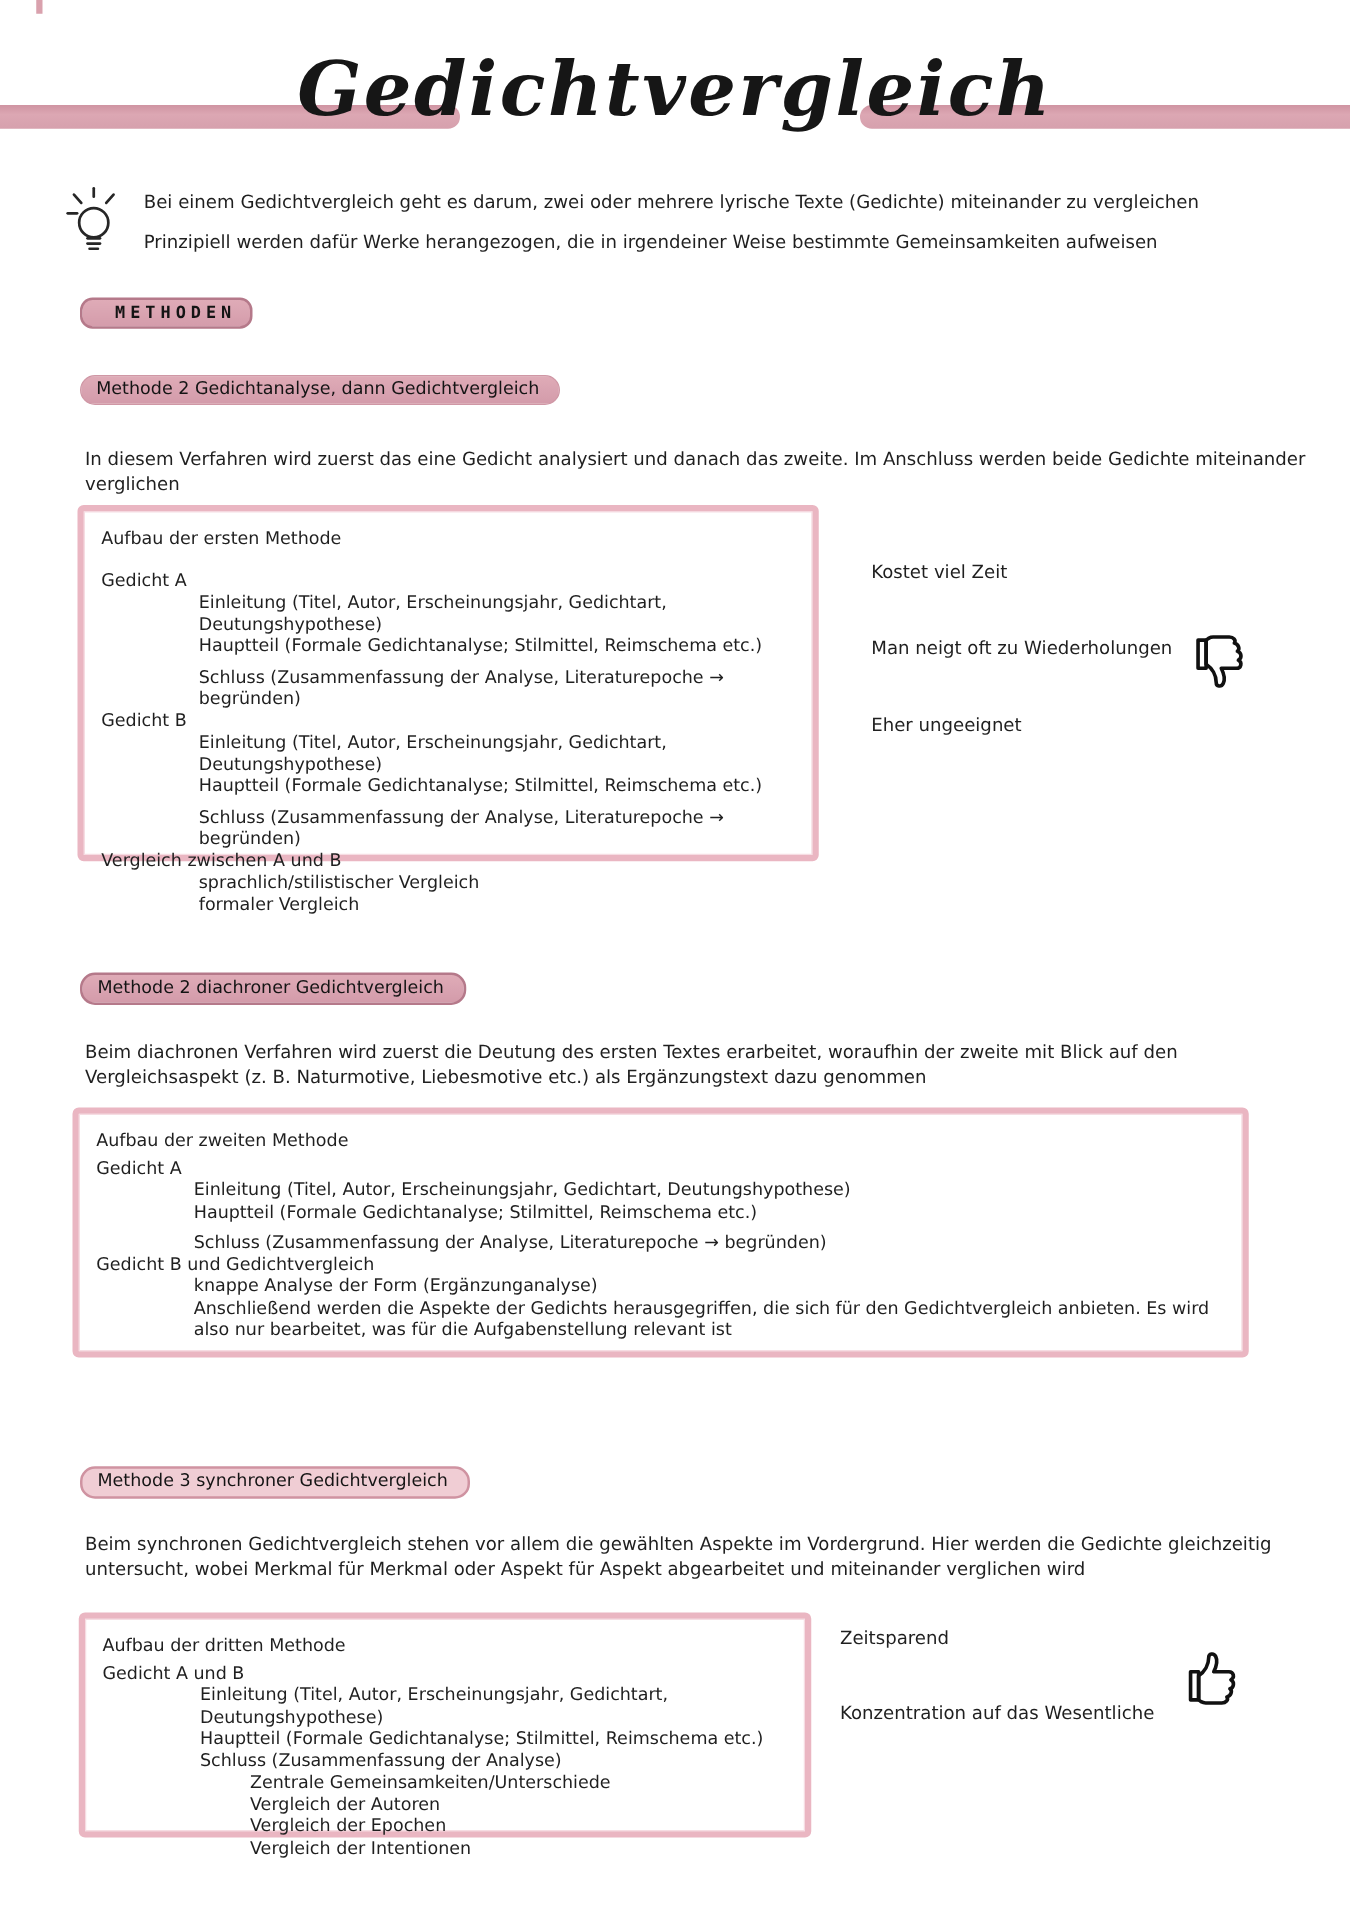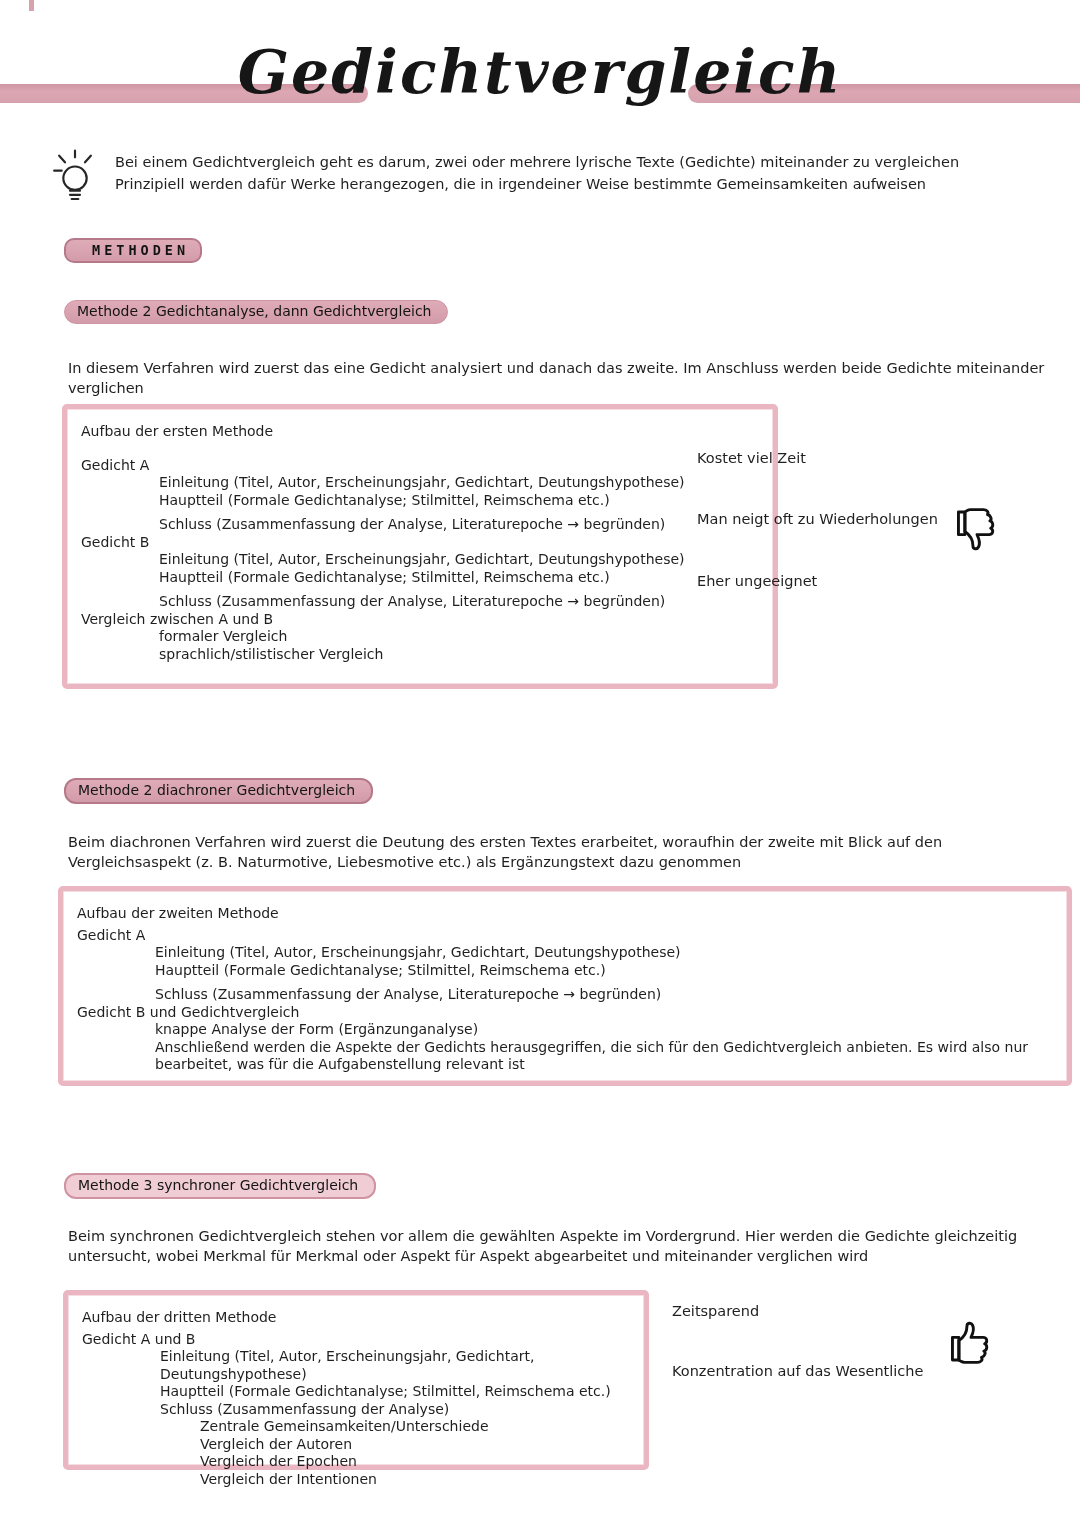--- a/index.html
+++ b/index.html
@@ -18,21 +18,21 @@
   .page-title{
     position:absolute;top:42px;left:0;width:100%;text-align:center;
     font-family:"DejaVu Serif",serif;font-style:italic;font-weight:bold;
     font-size:60px;letter-spacing:2px;color:#161616;line-height:1;
   }
 
   
   .intro-icon{position:absolute;left:50px;top:148px;}
   .intro-line{position:absolute;left:115px;font-size:14.5px;}
   .intro-line.l1{top:154px;}
-  .intro-line.l2{top:176px;text-align:center;}
+  .intro-line.l2{top:186px;text-align:center;}
 
   
   .label-pill{
     position:absolute;left:64px;display:inline-block;
     background:linear-gradient(#dfabb7,#d49cab);
     border:2px solid #b5798a;border-radius:10px;
     padding:2px 11px 3px 26px;
     font-family:"DejaVu Sans Mono",monospace;font-weight:bold;
     font-size:13.5px;letter-spacing:4px;color:#141414;
   }
@@ -53,22 +53,22 @@
   .method-desc.d3{top:1226px;width:1000px;}
 
   
   .method-box{
     position:absolute;background:#fff;
     border:5px solid #eab6c2;border-radius:5px;
     box-shadow:0 0 0 1px #f6dde3 inset;
     padding:14px 12px 10px 12px;box-sizing:border-box;
     font-size:14px;line-height:17.5px;
   }
-  .method-box.b1{left:62px;top:404px;width:716px;height:285px;}
-  .method-box.b2{left:58px;top:886px;width:1014px;height:200px;}
+  .method-box.b1{left:62px;top:404px;width:593px;height:285px;}
+  .method-box.b2{left:58px;top:886px;width:941px;height:200px;}
   .method-box.b3{left:63px;top:1290px;width:586px;height:180px;}
   .box-title{margin:0 0 4px 2px;}
   .method-box.b1 .box-title{margin-bottom:16px;}
   .bline{margin-left:2px;}
   .bline.i1{}
   .bline.i2{margin-left:80px;}
   .bline.i3{margin-left:120px;}
   .bline.gap{margin-top:7px;}
   .method-box.b2 .bline.i2{max-width:915px;}
 
@@ -118,22 +118,22 @@
     <div class="box-title">Aufbau der ersten Methode</div>
     <div class="bline i1">Gedicht A</div>
     <div class="bline i2">Einleitung (Titel, Autor, Erscheinungsjahr, Gedichtart, Deutungshypothese)</div>
     <div class="bline i2">Hauptteil (Formale Gedichtanalyse; Stilmittel, Reimschema etc.)</div>
     <div class="bline i2 gap">Schluss (Zusammenfassung der Analyse, Literaturepoche → begründen)</div>
     <div class="bline i1">Gedicht B</div>
     <div class="bline i2">Einleitung (Titel, Autor, Erscheinungsjahr, Gedichtart, Deutungshypothese)</div>
     <div class="bline i2">Hauptteil (Formale Gedichtanalyse; Stilmittel, Reimschema etc.)</div>
     <div class="bline i2 gap">Schluss (Zusammenfassung der Analyse, Literaturepoche → begründen)</div>
     <div class="bline i1">Vergleich zwischen A und B</div>
+    <div class="bline i2">sprachlich/stilistischer Vergleich</div>
     <div class="bline i2">formaler Vergleich</div>
-    <div class="bline i2">sprachlich/stilistischer Vergleich</div>
   </div>
 
   <div class="note n1a">Kostet viel Zeit</div>
   <div class="note n1b">Man neigt oft zu Wiederholungen</div>
   <div class="note n1c">Eher ungeeignet</div>
   <div class="verdict v1">
     <svg width="52" height="50" viewBox="0 0 64 62" fill="none" stroke="#111111" stroke-width="3.6" stroke-linejoin="round" stroke-linecap="round">
       <path d="M9 24 H17 V52 H9 Z"></path>
       <path d="M17 28 C23 24 27 17 27 10 C27 6 32 5 34 9 C36 13 34 20 32 24 L47 24 C52 24 53 30 49 32 C53 34 52 40 48 41 C51 43 49 48 45 49 C47 52 44 55 40 55 L24 55 C21 55 17 53 17 51 Z"></path>
     </svg>

